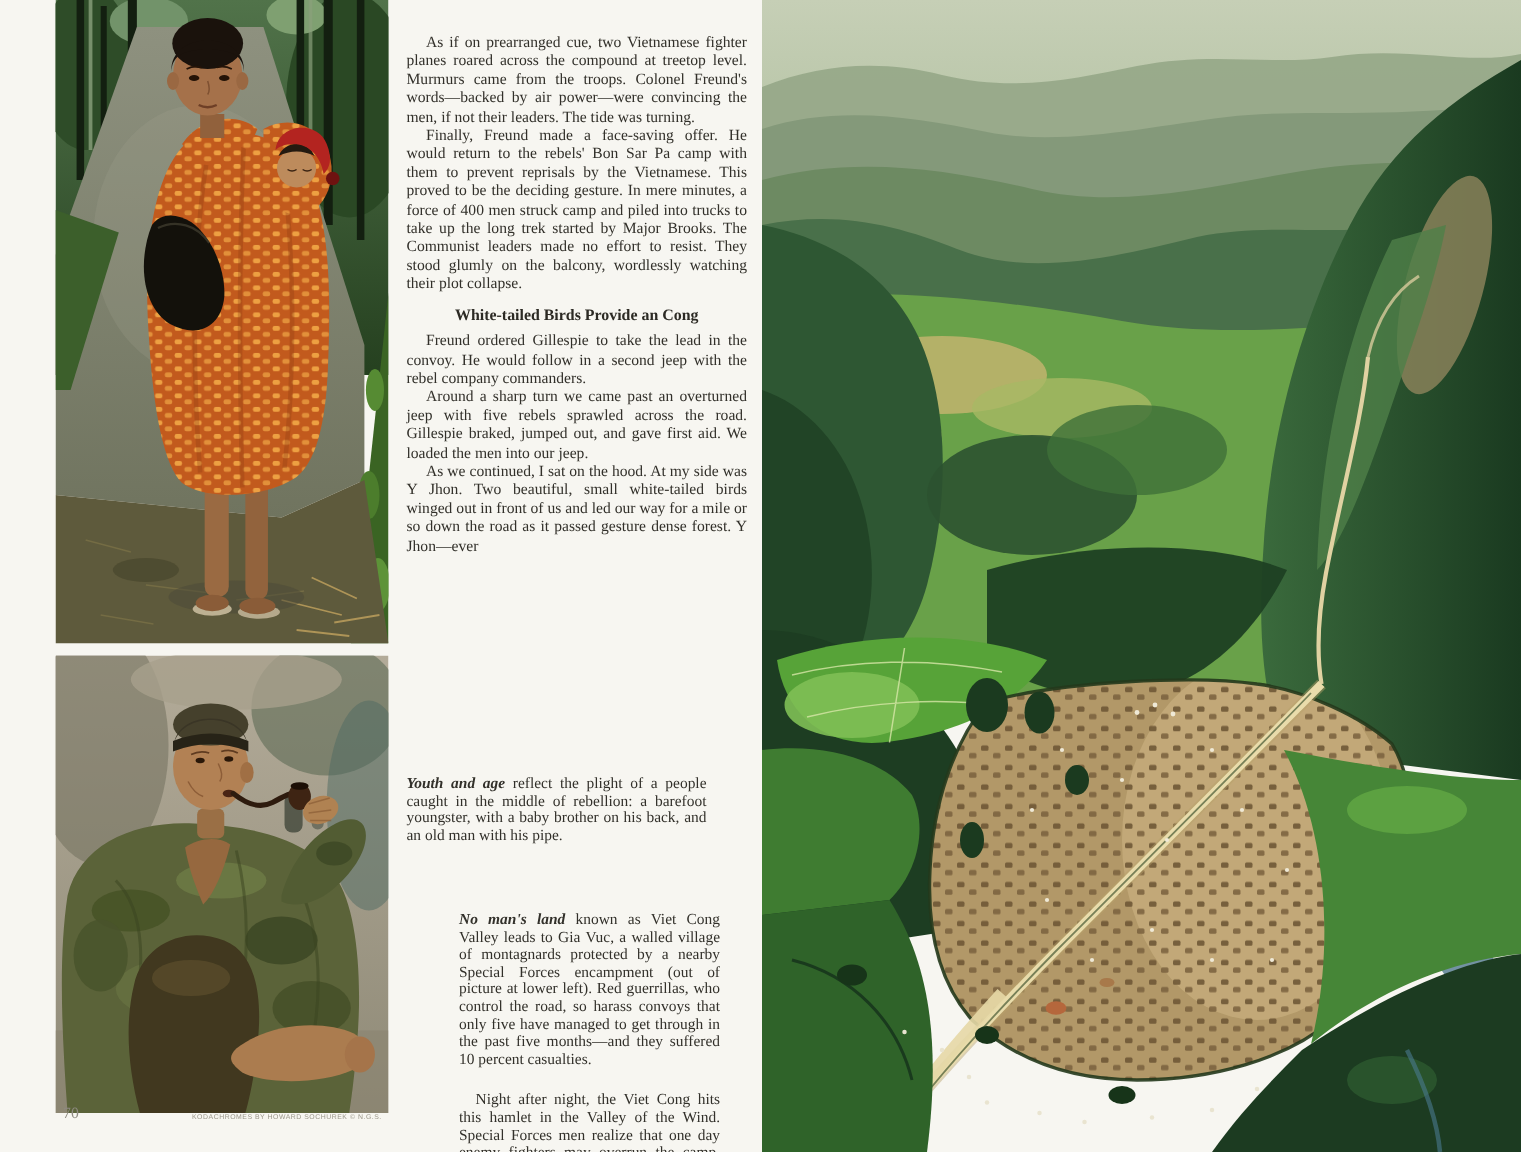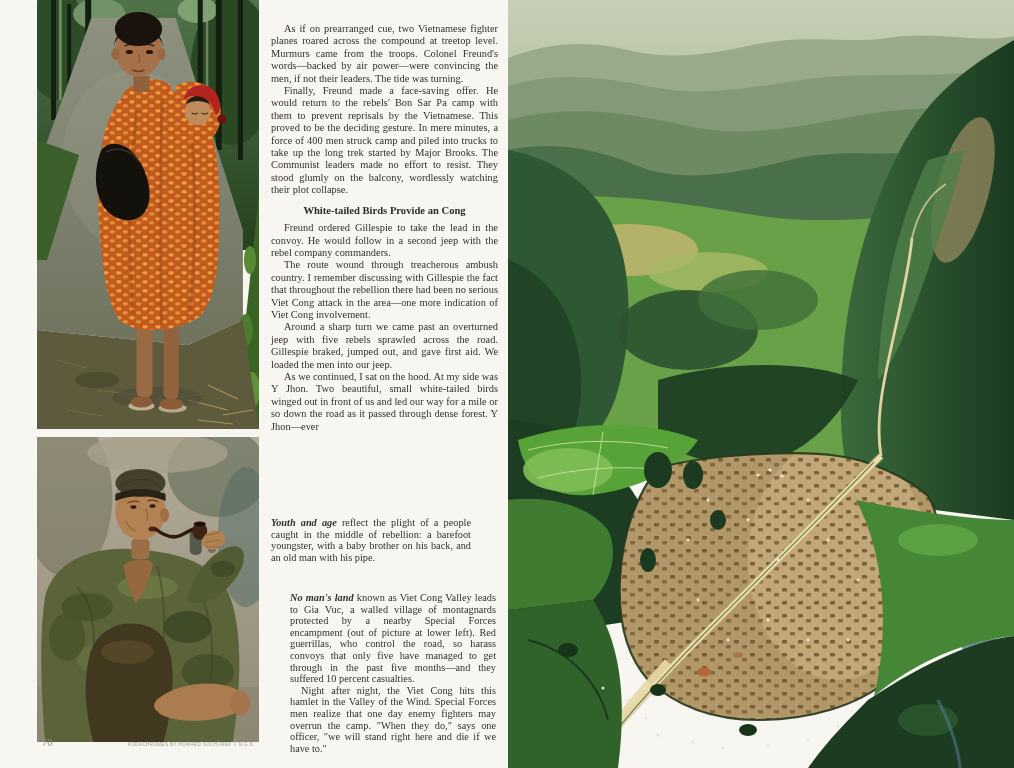--- a/index.html
+++ b/index.html
@@ -13,21 +13,21 @@
 
   .text-col { position:absolute; left:271px; top:23px; width:227px;
               font-size:10.4px; line-height:12.4px; text-align:justify; }
   .text-col p { margin:0; text-indent:13px; }
   .text-col h3 { margin:8px 0 5px; font-size:10.6px; text-align:center; font-weight:bold; color:#2c2a24; }
 
   .caption { position:absolute; font-size:10.3px; line-height:11.6px; text-align:justify; }
   .caption .lead { font-weight:bold;font-style:italic; }
   .caption-1 { left:271px; top:517px; width:200px; }
   .caption-2 { left:290px; top:592px; width:206px; }
-  .caption-2 p { margin:0; }
+  .caption-2 p { margin:16px; }
   .caption-2 p.indent { text-indent:11px; }
 
   .page-number { position:absolute; left:42px; top:737px; font-size:10.5px; color:#8d8a80; }
   .credit { position:absolute; left:128px; top:742px; width:132px;
             font-family:"Liberation Sans", sans-serif; font-size:4.6px; letter-spacing:.35px;
             color:#9a968a; text-transform:uppercase; white-space:nowrap; }
 </style>
 </head>
 <body>
 
@@ -257,23 +257,22 @@
           <circle cx="330" cy="726" r="1.5"></circle>
       </g>
     </svg>
   </figure>
 
   <div class="text-col">
     <p>As if on prearranged cue, two Vietnamese fighter planes roared across the compound at treetop level. Murmurs came from the troops. Colonel Freund's words—backed by air power—were convincing the men, if not their leaders. The tide was turning.</p>
     <p>Finally, Freund made a face-saving offer. He would return to the rebels' Bon Sar Pa camp with them to prevent reprisals by the Vietnamese. This proved to be the deciding gesture. In mere minutes, a force of 400 men struck camp and piled into trucks to take up the long trek started by Major Brooks. The Communist leaders made no effort to resist. They stood glumly on the balcony, wordlessly watching their plot collapse.</p>
     <h3>White-tailed Birds Provide an Cong</h3>
     <p>Freund ordered Gillespie to take the lead in the convoy. He would follow in a second jeep with the rebel company commanders.</p>
-    <p>The route wound through treacherous ambush country. I remember discussing with Gillespie the fact that throughout the rebellion there had been no serious Viet Cong attack in the area—one more indication of Viet Cong involvement.</p>
     <p>Around a sharp turn we came past an overturned jeep with five rebels sprawled across the road. Gillespie braked, jumped out, and gave first aid. We loaded the men into our jeep.</p>
-    <p>As we continued, I sat on the hood. At my side was Y Jhon. Two beautiful, small white-tailed birds winged out in front of us and led our way for a mile or so down the road as it passed through dense forest. Y Jhon—ever</p>
+    <p>As we continued, I sat on the hood. At my side was Y Jhon. Two beautiful, small white-tailed birds winged out in front of us and led our way for a mile or so down the road as it passed gesture dense forest. Y Jhon—ever</p>
   </div>
 
   <div class="caption caption-1">
     <span class="lead">Youth and age</span><span> reflect the plight of a people caught in the middle of rebellion: a barefoot youngster, with a baby brother on his back, and an old man with his pipe.</span>
   </div>
 
   <div class="caption caption-2">
     <p><span class="lead">No man's land</span><span> known as Viet Cong Valley leads to Gia Vuc, a walled village of montagnards protected by a nearby Special Forces encampment (out of picture at lower left). Red guerrillas, who control the road, so harass convoys that only five have managed to get through in the past five months—and they suffered 10 percent casualties.</span></p>
     <p class="indent">Night after night, the Viet Cong hits this hamlet in the Valley of the Wind. Special Forces men realize that one day enemy fighters may overrun the camp. "When they do," says one officer, "we will stand right here and die if we have to."</p>
   </div>

